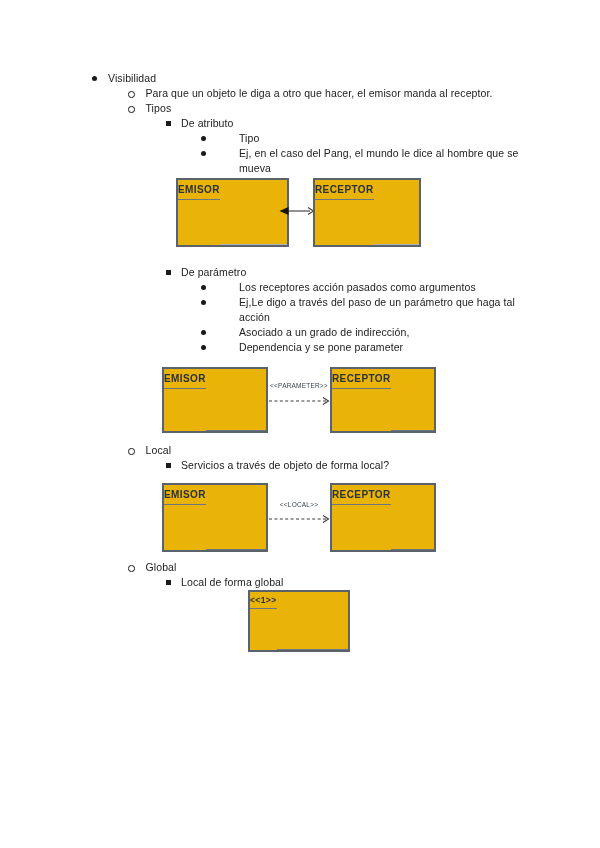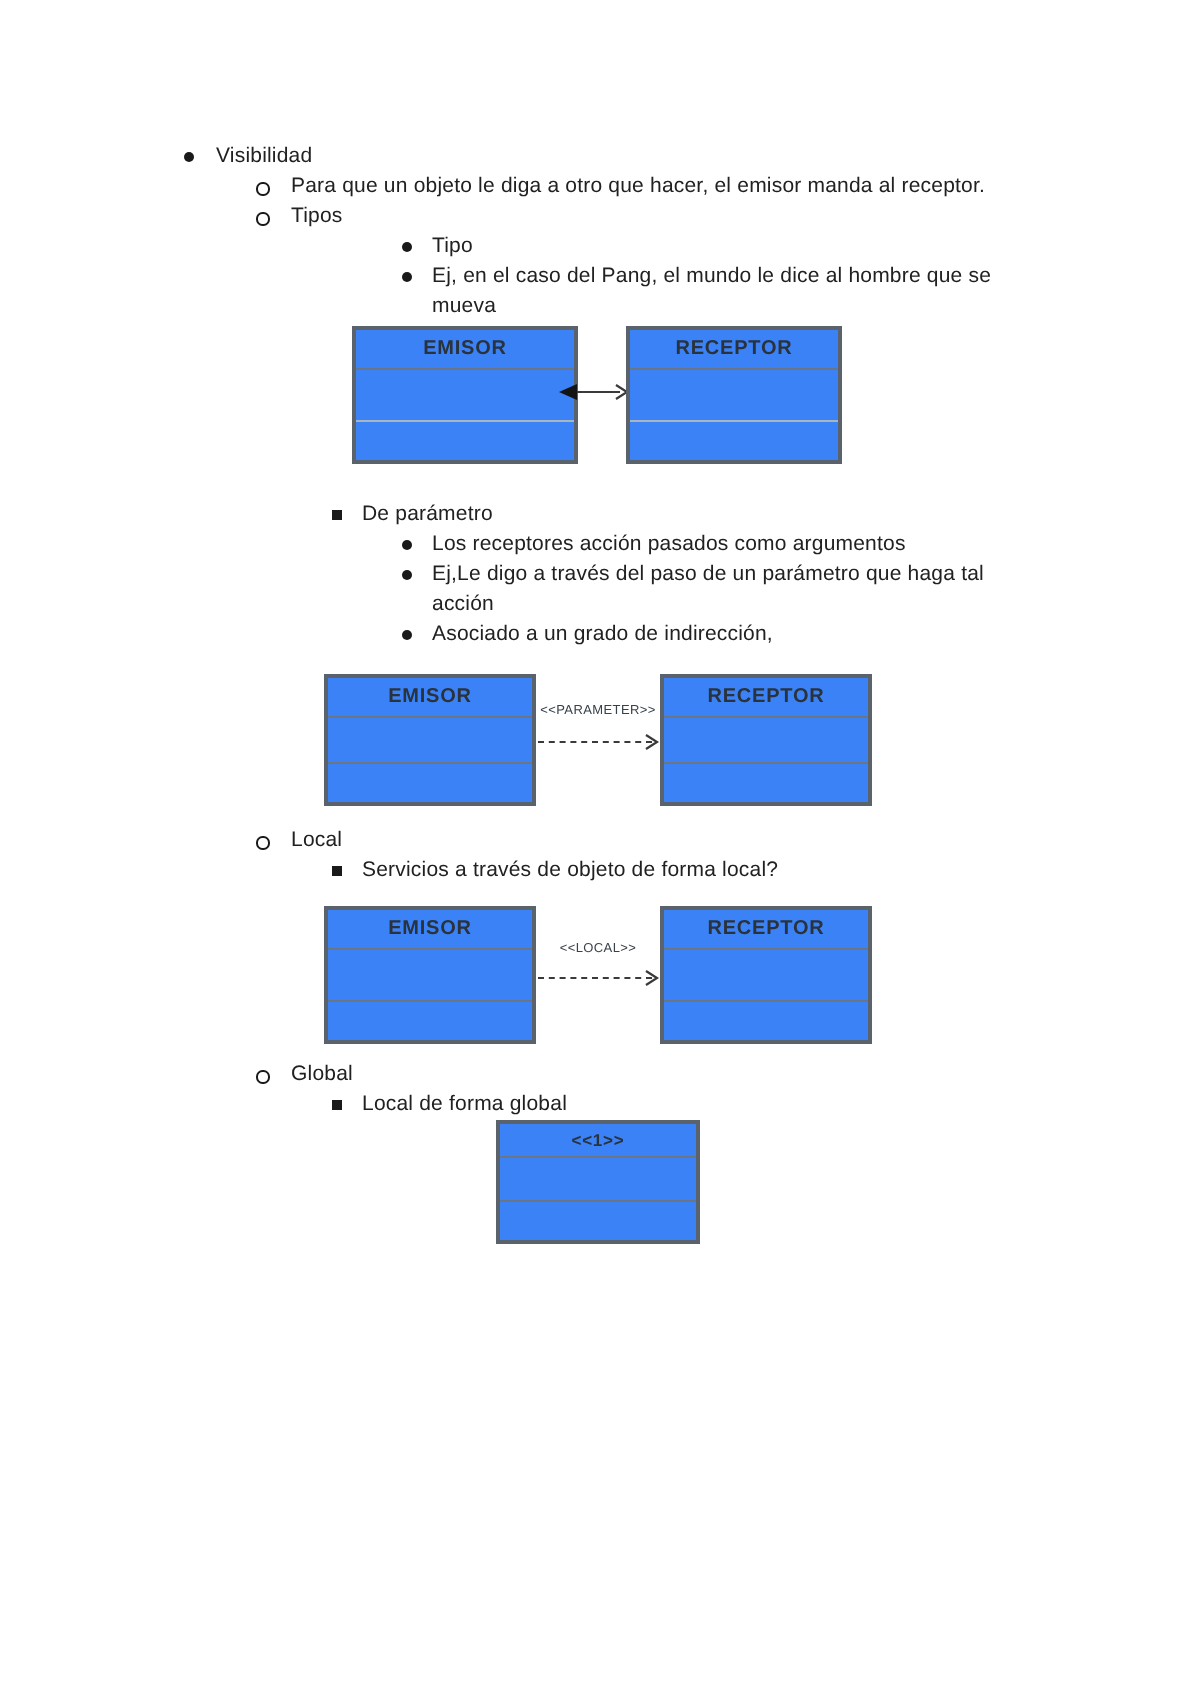--- a/index.html
+++ b/index.html
@@ -15,30 +15,30 @@
   .lvl1{margin-left:92px}
   .lvl2{margin-left:128px}
   .lvl3{margin-left:166px}
   .lvl4{margin-left:201px}
   .bullet{flex:none;margin-top:5px;margin-right:11px;width:5px;height:5px;}
   .lvl3 .bullet,.lvl4 .bullet{margin-right:10px}
   .b-disc{background:#1a1a1a;border-radius:50%;}
   .b-circle{width:4.5px;height:4.5px;border:1px solid #1a1a1a;border-radius:50%;background:transparent;}
   .b-square{background:#1a1a1a;}
   .txt{display:block;}
-  .lvl4 .txt{max-width:297px;}
+  .lvl4 .txt{max-width:297px;margin-left:23px;}
 
   
   .diagram{position:relative;}
   .d1{margin-left:176px;margin-top:2px;margin-bottom:18px;width:246px;height:69px;}
   .d2{margin-left:162px;margin-top:12px;margin-bottom:10px;width:274px;height:66px;}
   .d3{margin-left:162px;margin-top:10px;margin-bottom:8px;width:274px;height:69px;}
   .d4{margin-left:248px;width:102px;height:62px;}
 
-  .umlbox{position:absolute;top:0;box-sizing:border-box;background:#3b82f6;border:2px solid #5a636c;display:flex;flex-direction:column;}
+  .umlbox{position:absolute;top:0;box-sizing:border-box;background:#eab308;border:2px solid #5a636c;display:flex;flex-direction:row;}
   .d1 .emisor{left:0;width:113px;height:69px;}
   .d1 .receptor{left:137px;width:108px;height:69px;}
   .d2 .emisor,.d3 .emisor{left:0;width:106px;}
   .d2 .receptor,.d3 .receptor{left:168px;width:106px;}
   .d2 .umlbox{height:66px;}
   .d3 .umlbox{height:69px;}
   .d4 .umlbox{position:relative;width:102px;height:62px;}
 
   .c1{height:19px;border-bottom:1.5px solid #6b7680;display:flex;align-items:center;justify-content:center;
       font-weight:bold;font-size:10px;letter-spacing:0.4px;color:#2a323b;}
@@ -71,20 +71,24 @@
   <div class="line lvl2">
     <span class="bullet b-circle"></span>
     <span class="txt">Para que un objeto le diga a otro que hacer, el emisor manda al receptor.</span>
   </div>
 
   <div class="line lvl2">
     <span class="bullet b-circle"></span>
     <span class="txt">Tipos</span>
   </div>
 
+  <div class="line lvl3">
+    <span class="bullet b-square"></span>
+    <span class="txt">De atributo</span>
+  </div>
 
   <div class="line lvl4">
     <span class="bullet b-disc"></span>
     <span class="txt">Tipo</span>
   </div>
 
   <div class="line lvl4">
     <span class="bullet b-disc"></span>
     <span class="txt">Ej, en el caso del Pang, el mundo le dice al hombre que se mueva</span>
   </div>
@@ -120,20 +124,24 @@
   <div class="line lvl4">
     <span class="bullet b-disc"></span>
     <span class="txt">Ej,Le digo a través del paso de un parámetro que haga tal acción</span>
   </div>
 
   <div class="line lvl4">
     <span class="bullet b-disc"></span>
     <span class="txt">Asociado a un grado de indirección,</span>
   </div>
 
+  <div class="line lvl4">
+    <span class="bullet b-disc"></span>
+    <span class="txt">Dependencia y se pone parameter</span>
+  </div>
 
   <div class="diagram d2">
     <div class="umlbox emisor">
       <div class="c1">EMISOR</div>
       <div class="c2"></div>
       <div class="c3"></div>
     </div>
     <div class="stereo">&lt;&lt;PARAMETER&gt;&gt;</div>
     <svg class="arrow-dashed" width="64" height="10" viewBox="0 0 64 10">
       <line class="shaft" x1="1" y1="5" x2="58" y2="5"></line>

